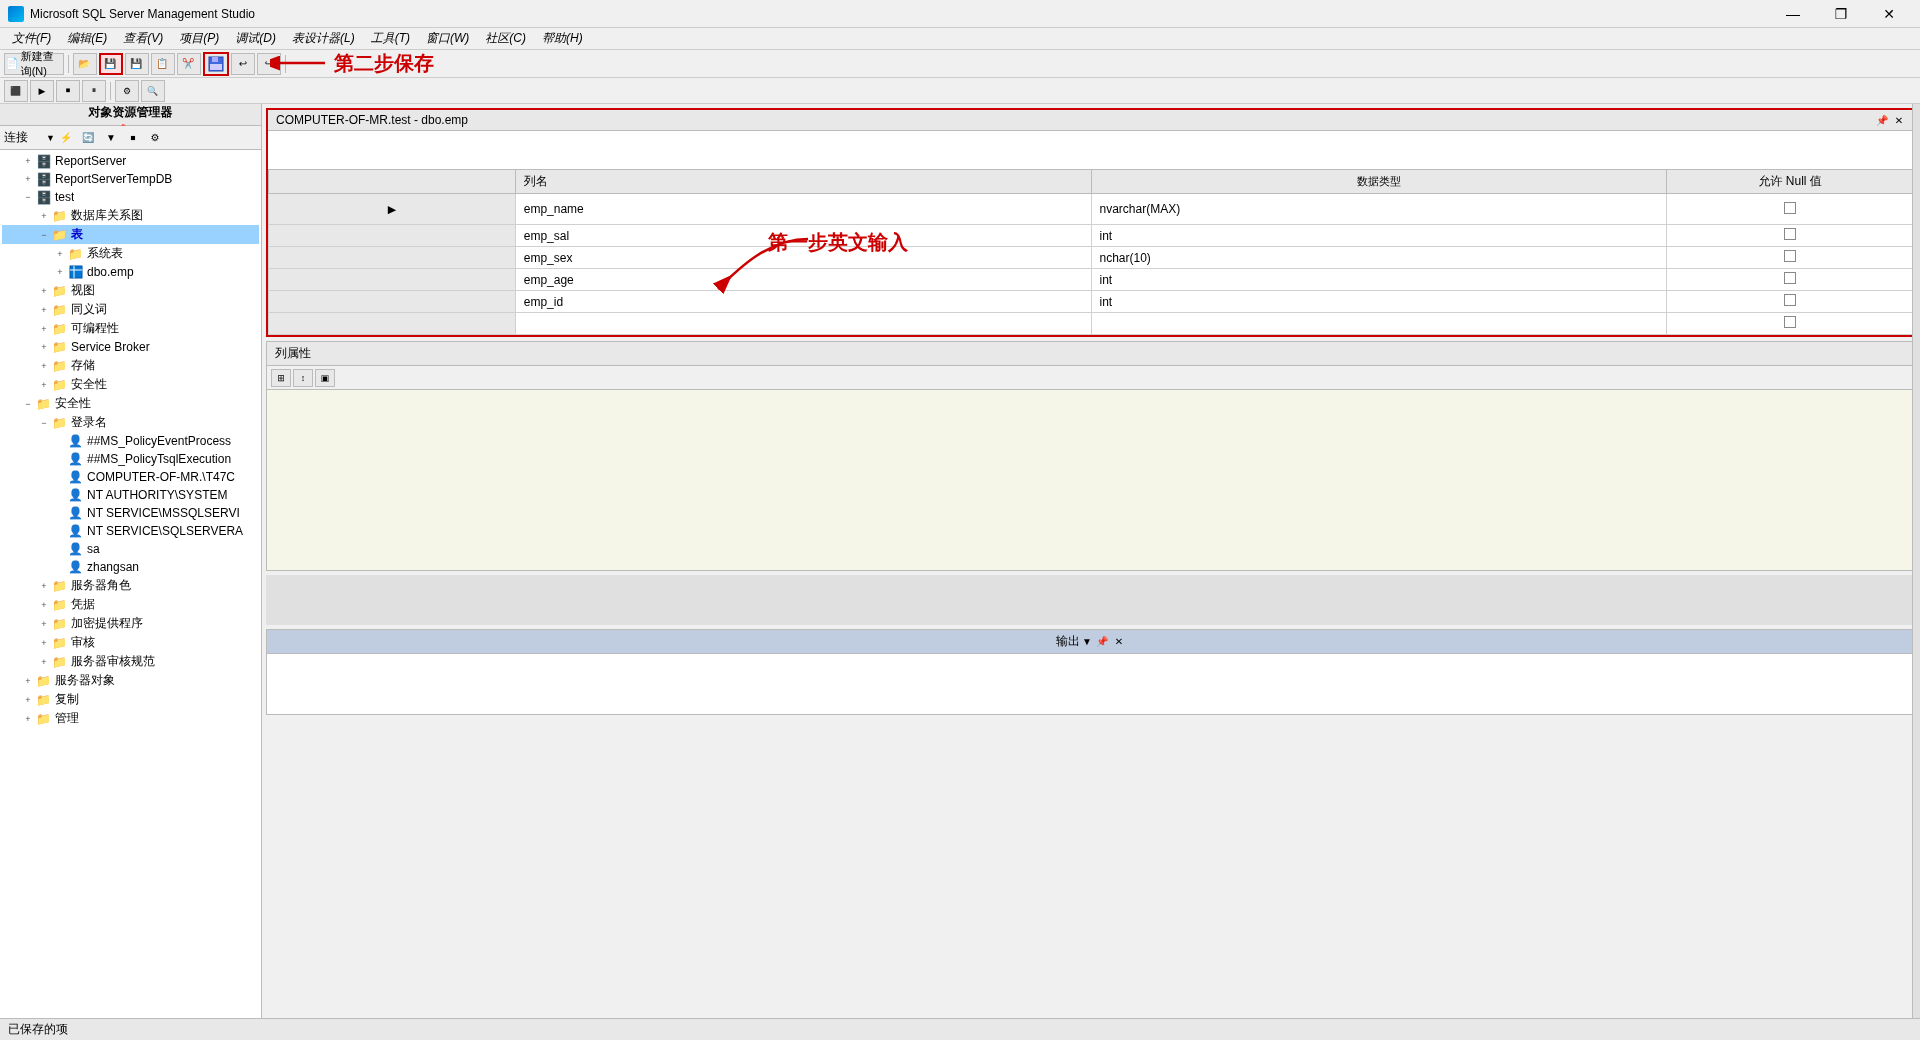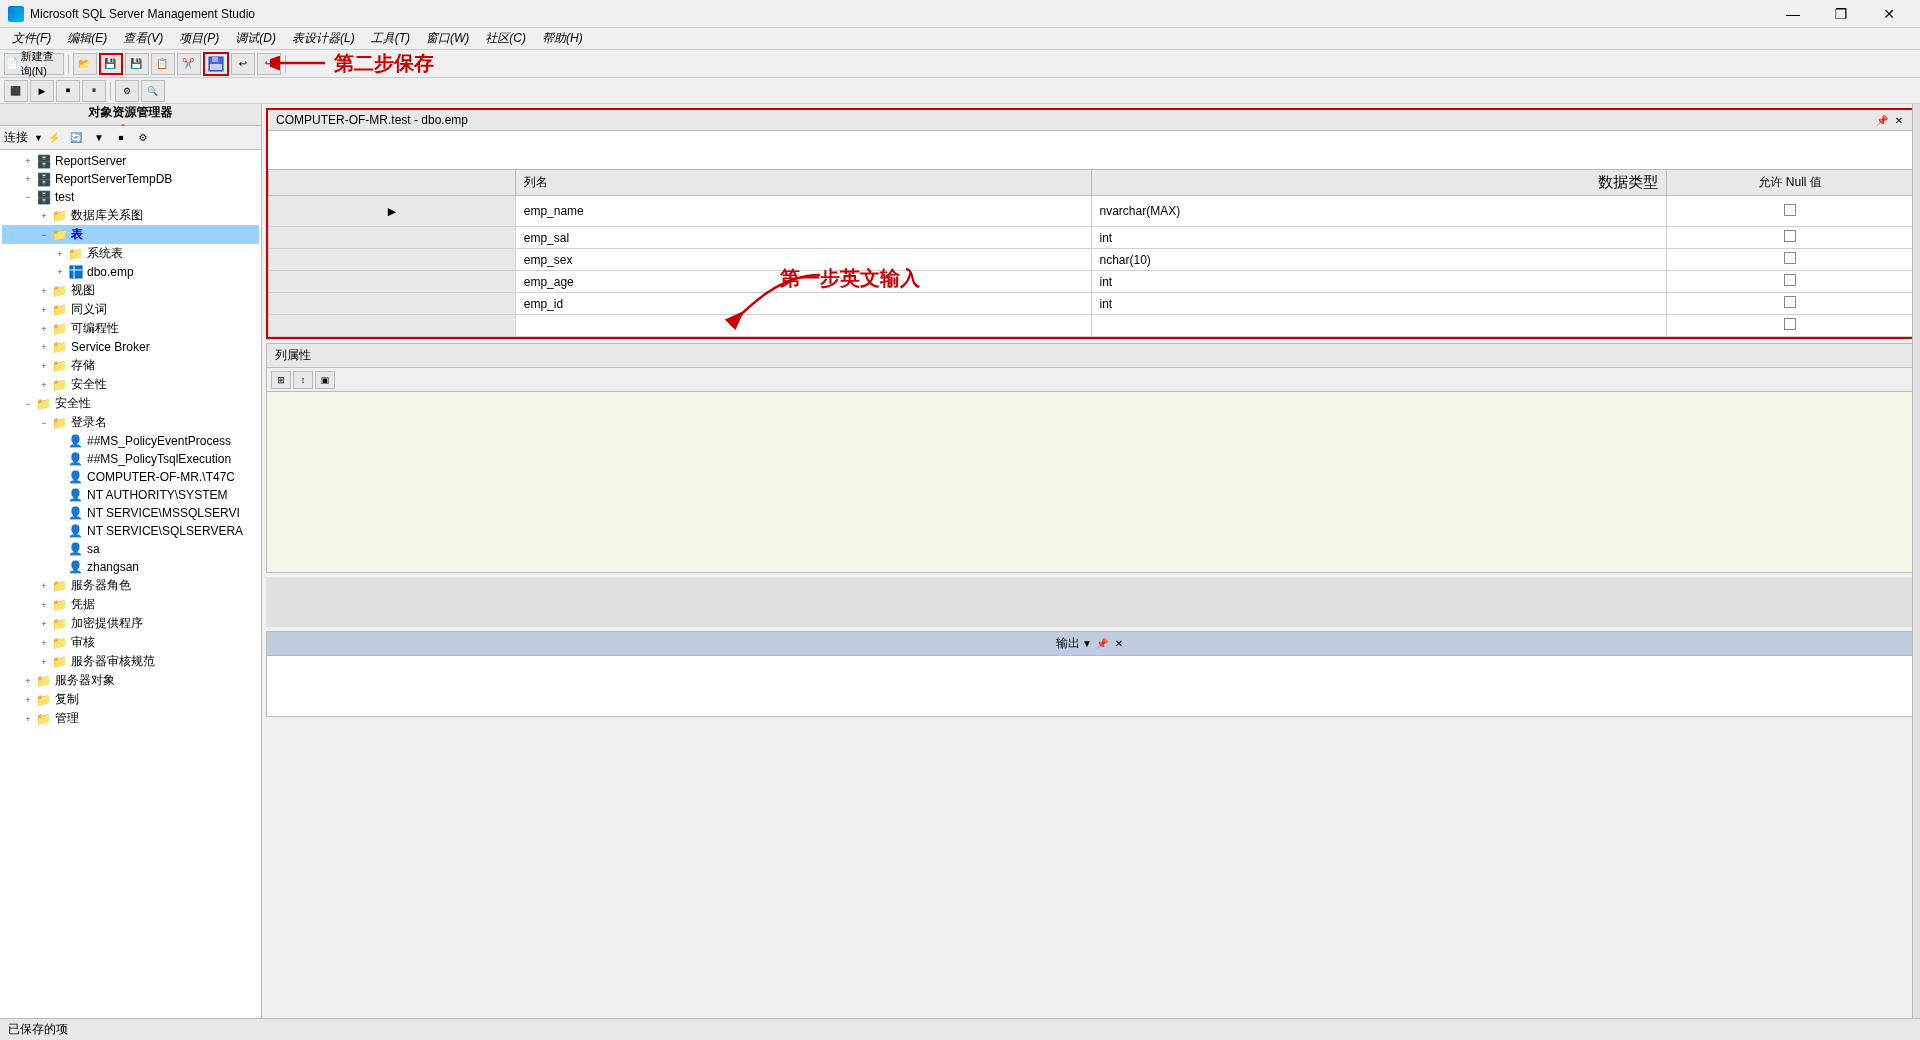--- a/index.html
+++ b/index.html
@@ -143,21 +143,21 @@
 
   <div class="object-explorer">
     <div class="panel-header">
       <span>对象资源管理器</span>
       <div class="panel-header-controls">
         <div class="panel-icon-btn">📌</div>
         <div class="panel-icon-btn">✕</div>
       </div>
     </div>
     <div class="explorer-toolbar">
-      <span style="font-size:12px;margin-right:4px;">连接</span>
+      <span style="font-size:12px;margin-right:16px;">连接</span>
       <span style="font-size:9px;">▼</span>
       <div class="exp-btn">⚡</div>
       <div class="exp-btn">🔄</div>
       <div class="exp-btn">▼</div>
       <div class="exp-btn">⏹</div>
       <div class="exp-btn">⚙</div>
     </div>
     <div class="tree">
 
       <div class="tree-item indent-1">
@@ -359,21 +359,21 @@
           <div style="width:14px;height:14px;display:flex;align-items:center;justify-content:center;cursor:pointer;font-size:10px;">✕</div>
         </div>
       </div>
 
       <div style="position:relative;">
         <table class="table-grid" style="width:100%;border-collapse:collapse;margin-top:38px;">
           <thead>
             <tr>
               <th style="width:20px;background:#e8e8e8;border:1px solid #bbb;padding:3px;"></th>
               <th style="background:#e8e8e8;border:1px solid #bbb;padding:3px 8px;font-size:12px;font-weight:normal;text-align:left;width:35%;">列名</th>
-              <th style="background:#e8e8e8;border:1px solid #bbb;padding:3px 8px;font-size:15px;font-weight:normal;text-align:right;width:35%;">数据类型</th>
+              <th style="background:#e8e8e8;border:1px solid #bbb;padding:3px 8px;font-size:11px;font-weight:normal;text-align:center;width:35%;">数据类型</th>
               <th style="background:#e8e8e8;border:1px solid #bbb;padding:3px 8px;font-size:12px;font-weight:normal;text-align:center;width:15%;">允许 Null 值</th>
             </tr>
           </thead>
           <tbody>
 
             <tr>
               <td style="background:#e8e8e8;border:1px solid #d0d0d0;text-align:center;font-size:11px;">▶</td>
               <td style="border:1px solid #d0d0d0;padding:8px 8px;font-size:12px;">emp_name</td>
               <td style="border:1px solid #d0d0d0;padding:2px 8px;font-size:12px;">nvarchar(MAX)</td>
               <td style="border:1px solid #d0d0d0;padding:2px 8px;font-size:12px;text-align:center;"><div style="width:12px;height:12px;border:1px solid #888;background:white;display:inline-block;"></div></td>
@@ -409,21 +409,21 @@
 
             <tr>
               <td style="background:#e8e8e8;border:1px solid #d0d0d0;"></td>
               <td style="border:1px solid #d0d0d0;padding:2px 8px;font-size:12px;"></td>
               <td style="border:1px solid #d0d0d0;padding:2px 8px;font-size:12px;"></td>
               <td style="border:1px solid #d0d0d0;padding:2px 8px;font-size:12px;text-align:center;"><div style="width:12px;height:12px;border:1px solid #888;background:white;display:inline-block;"></div></td>
             </tr>
           </tbody>
         </table>
 
-        <div style="position:absolute;left:452px;top:60px;pointer-events:none;margin-top:36px;">
+        <div style="position:absolute;left:440px;top:60px;pointer-events:none;">
           <svg width="120" height="80" viewBox="0 0 120 80">
             <defs>
               <marker id="arrowhead1" markerWidth="8" markerHeight="6" refX="8" refY="3" orient="auto">
                 <polygon points="8 0, 0 3, 8 6" fill="#cc0000"></polygon>
               </marker>
             </defs>
             <path d="M 100 10 C 60 10 30 40 10 60" stroke="#cc0000" stroke-width="2.5" fill="none" marker-end="url(#arrowhead1)"></path>
           </svg>
           <span style="position:absolute;top:0;left:60px;color:#cc0000;font-size:20px;font-weight:bold;white-space:nowrap;">第一步英文输入</span>
         </div>

